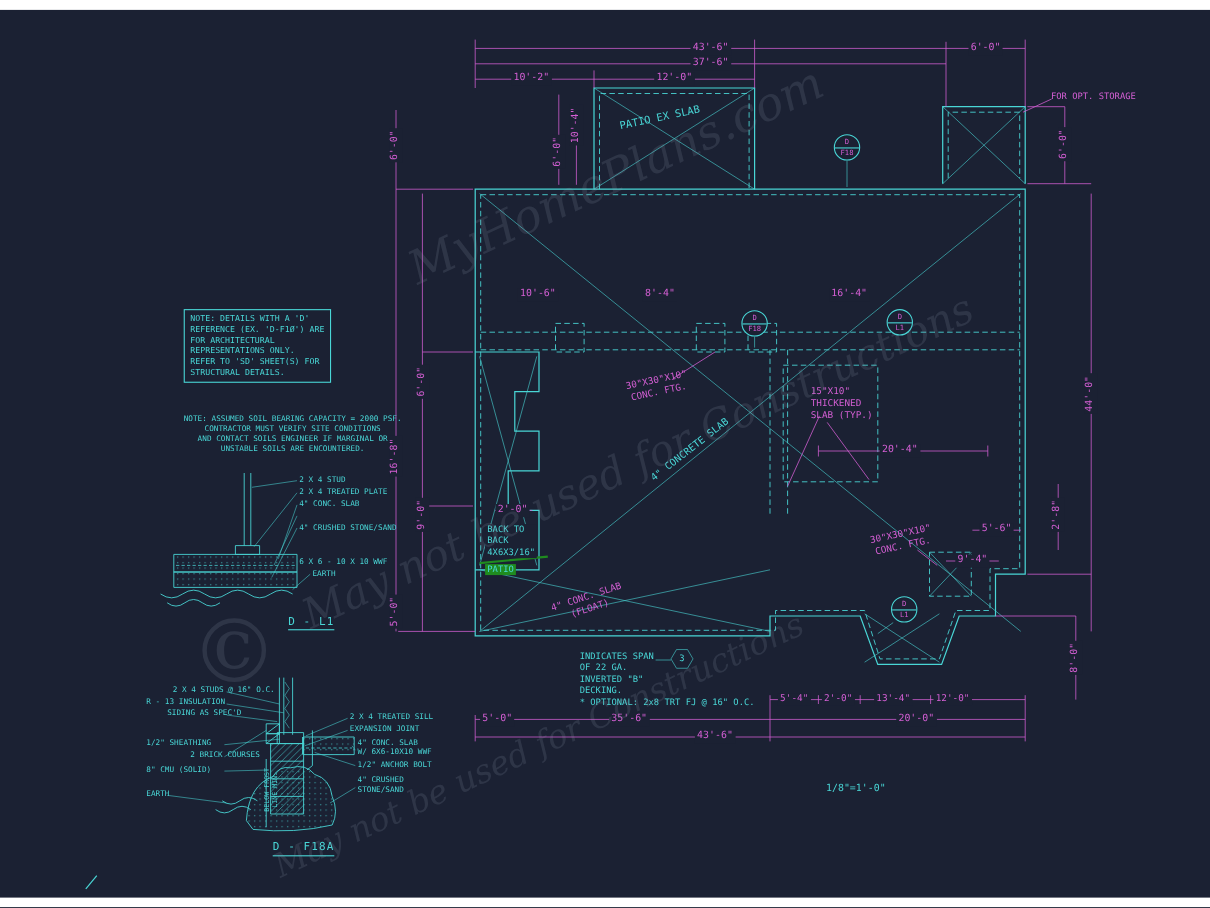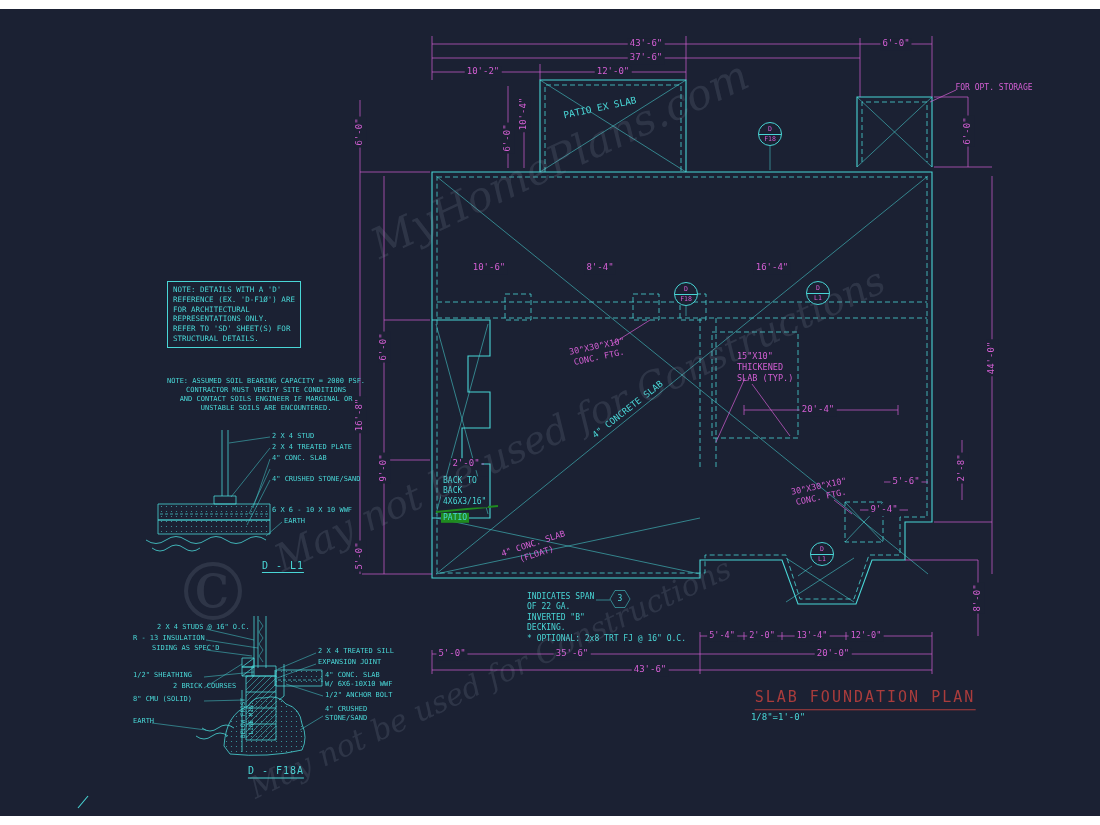--- a/index.html
+++ b/index.html
@@ -251,21 +251,20 @@
       <div class="lbl c-mg" style="left: 833px; top: 654px; font-size: 9px; transform: translate(-50%, -50%); text-align: center; background: var(--bg); padding: 0px 2px;">20'-0"</div>
       <div class="lbl c-mg" style="left: 452px; top: 654px; font-size: 9px; transform: translate(-50%, -50%); text-align: center; background: var(--bg); padding: 0px 2px;">5'-0"</div>
       <div class="lbl c-mg" style="left: 572px; top: 654px; font-size: 9px; transform: translate(-50%, -50%); text-align: center; background: var(--bg); padding: 0px 2px;">35'-6"</div>
       <div class="lbl c-mg" style="left: 650px; top: 670px; font-size: 9px; transform: translate(-50%, -50%); text-align: center; background: var(--bg); padding: 0px 2px;">43'-6"</div>
       <div class="lbl c-cy" style="left: 527px; top: 592px; font-size: 8px; text-align: left;">INDICATES SPAN
 OF 22 GA.
 INVERTED "B"
 DECKING.
 * OPTIONAL: 2x8 TRT FJ @ 16" O.C.</div>
       <div class="lbl c-cy" style="left: 620px; top: 599px; font-size: 8px; transform: translate(-50%, -50%); text-align: center;">3</div>
-      <div class="lbl c-rd" style="left: 865px; top: 699px; font-size: 15px; transform: translate(-50%, -50%); text-align: center; border-bottom: 1.5px solid currentcolor; padding-bottom: 1px; letter-spacing: 2px;">SLAB FOUNDATION PLAN</div>
       <div class="lbl c-cy" style="left: 778px; top: 718px; font-size: 9px; transform: translate(-50%, -50%); text-align: center;">1/8"=1'-0"</div>
       <div class="lbl c-cy" style="left: 167px; top: 281px; font-size: 7.5px; text-align: left; border: 1px solid var(--cy); padding: 3px 5px; background: var(--bg);">NOTE: DETAILS WITH A 'D'
 REFERENCE (EX. 'D-F1Ø') ARE
 FOR ARCHITECTURAL
 REPRESENTATIONS ONLY.
 REFER TO 'SD' SHEET(S) FOR
 STRUCTURAL DETAILS.</div>
       <div class="lbl c-cy" style="left: 167px; top: 377px; font-size: 7px; text-align: center;">NOTE: ASSUMED SOIL BEARING CAPACITY = 2000 PSF.
 CONTRACTOR MUST VERIFY SITE CONDITIONS
 AND CONTACT SOILS ENGINEER IF MARGINAL OR

